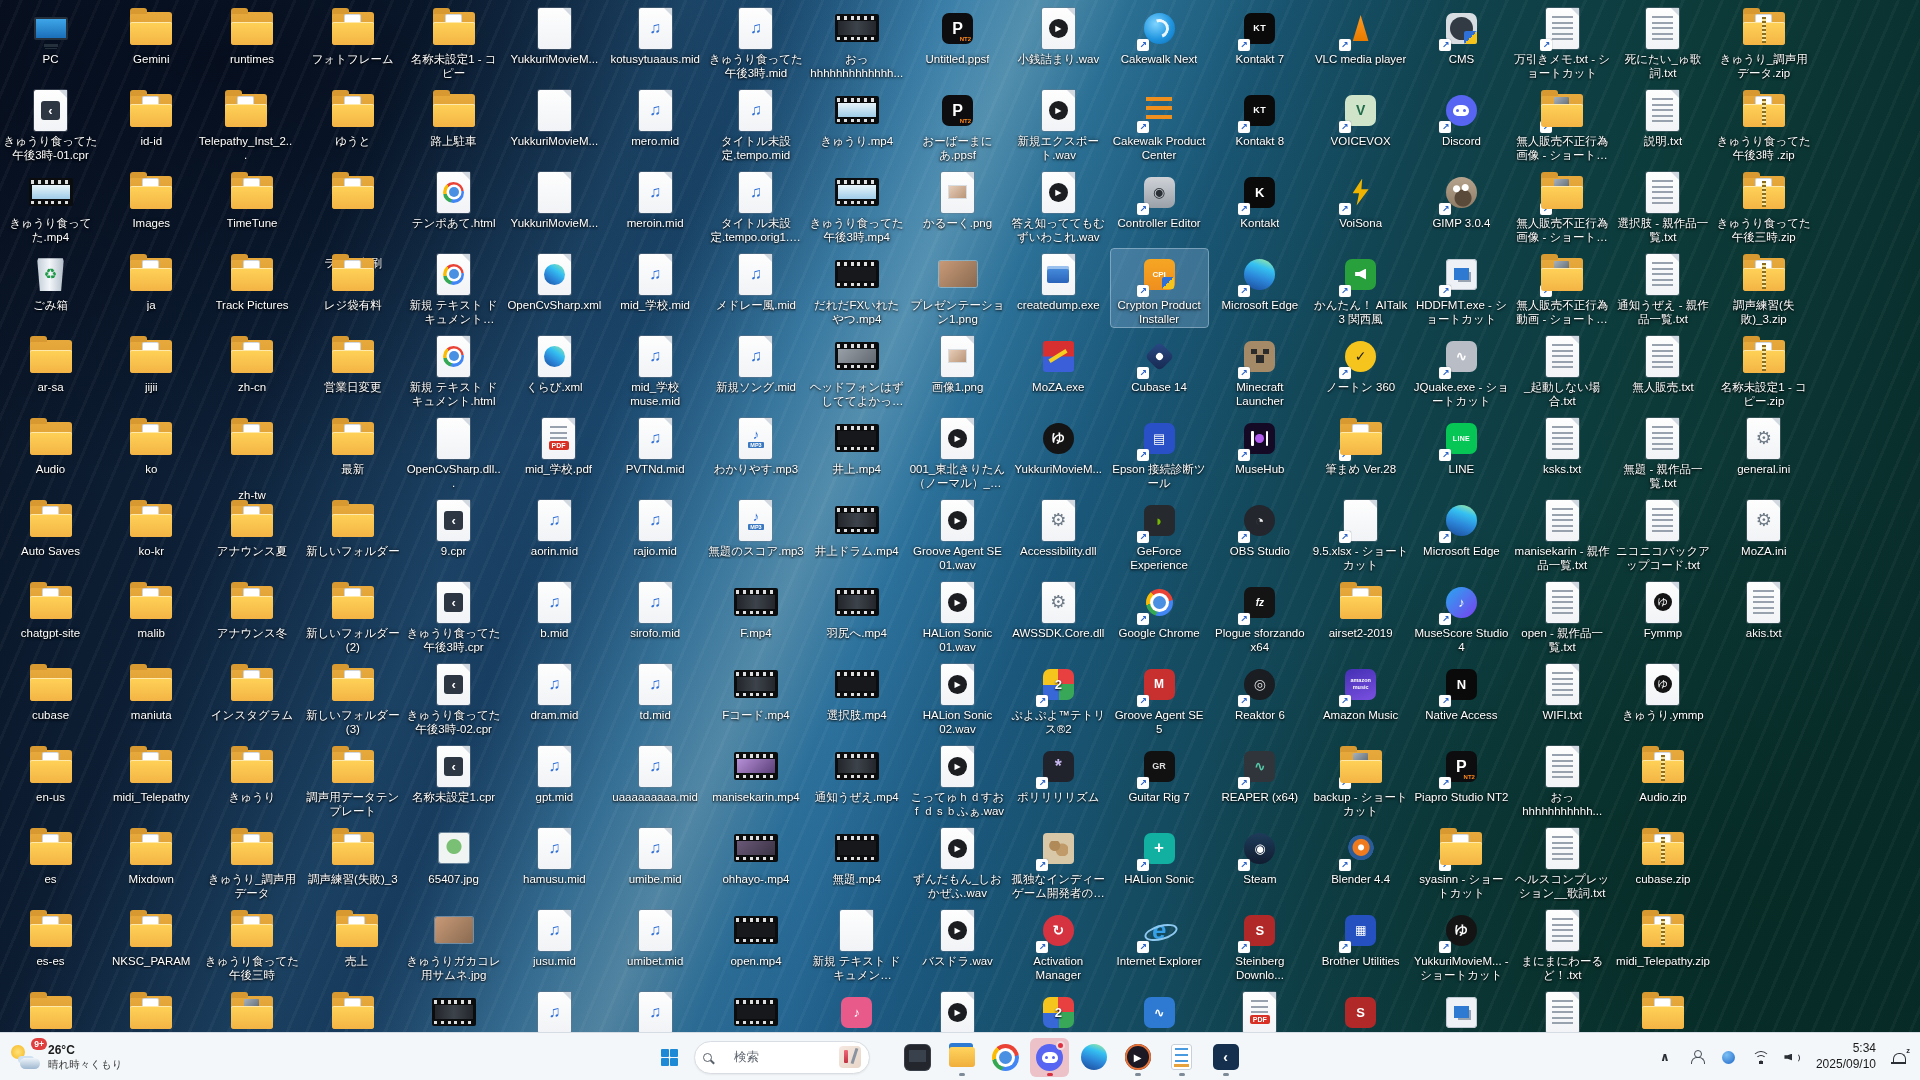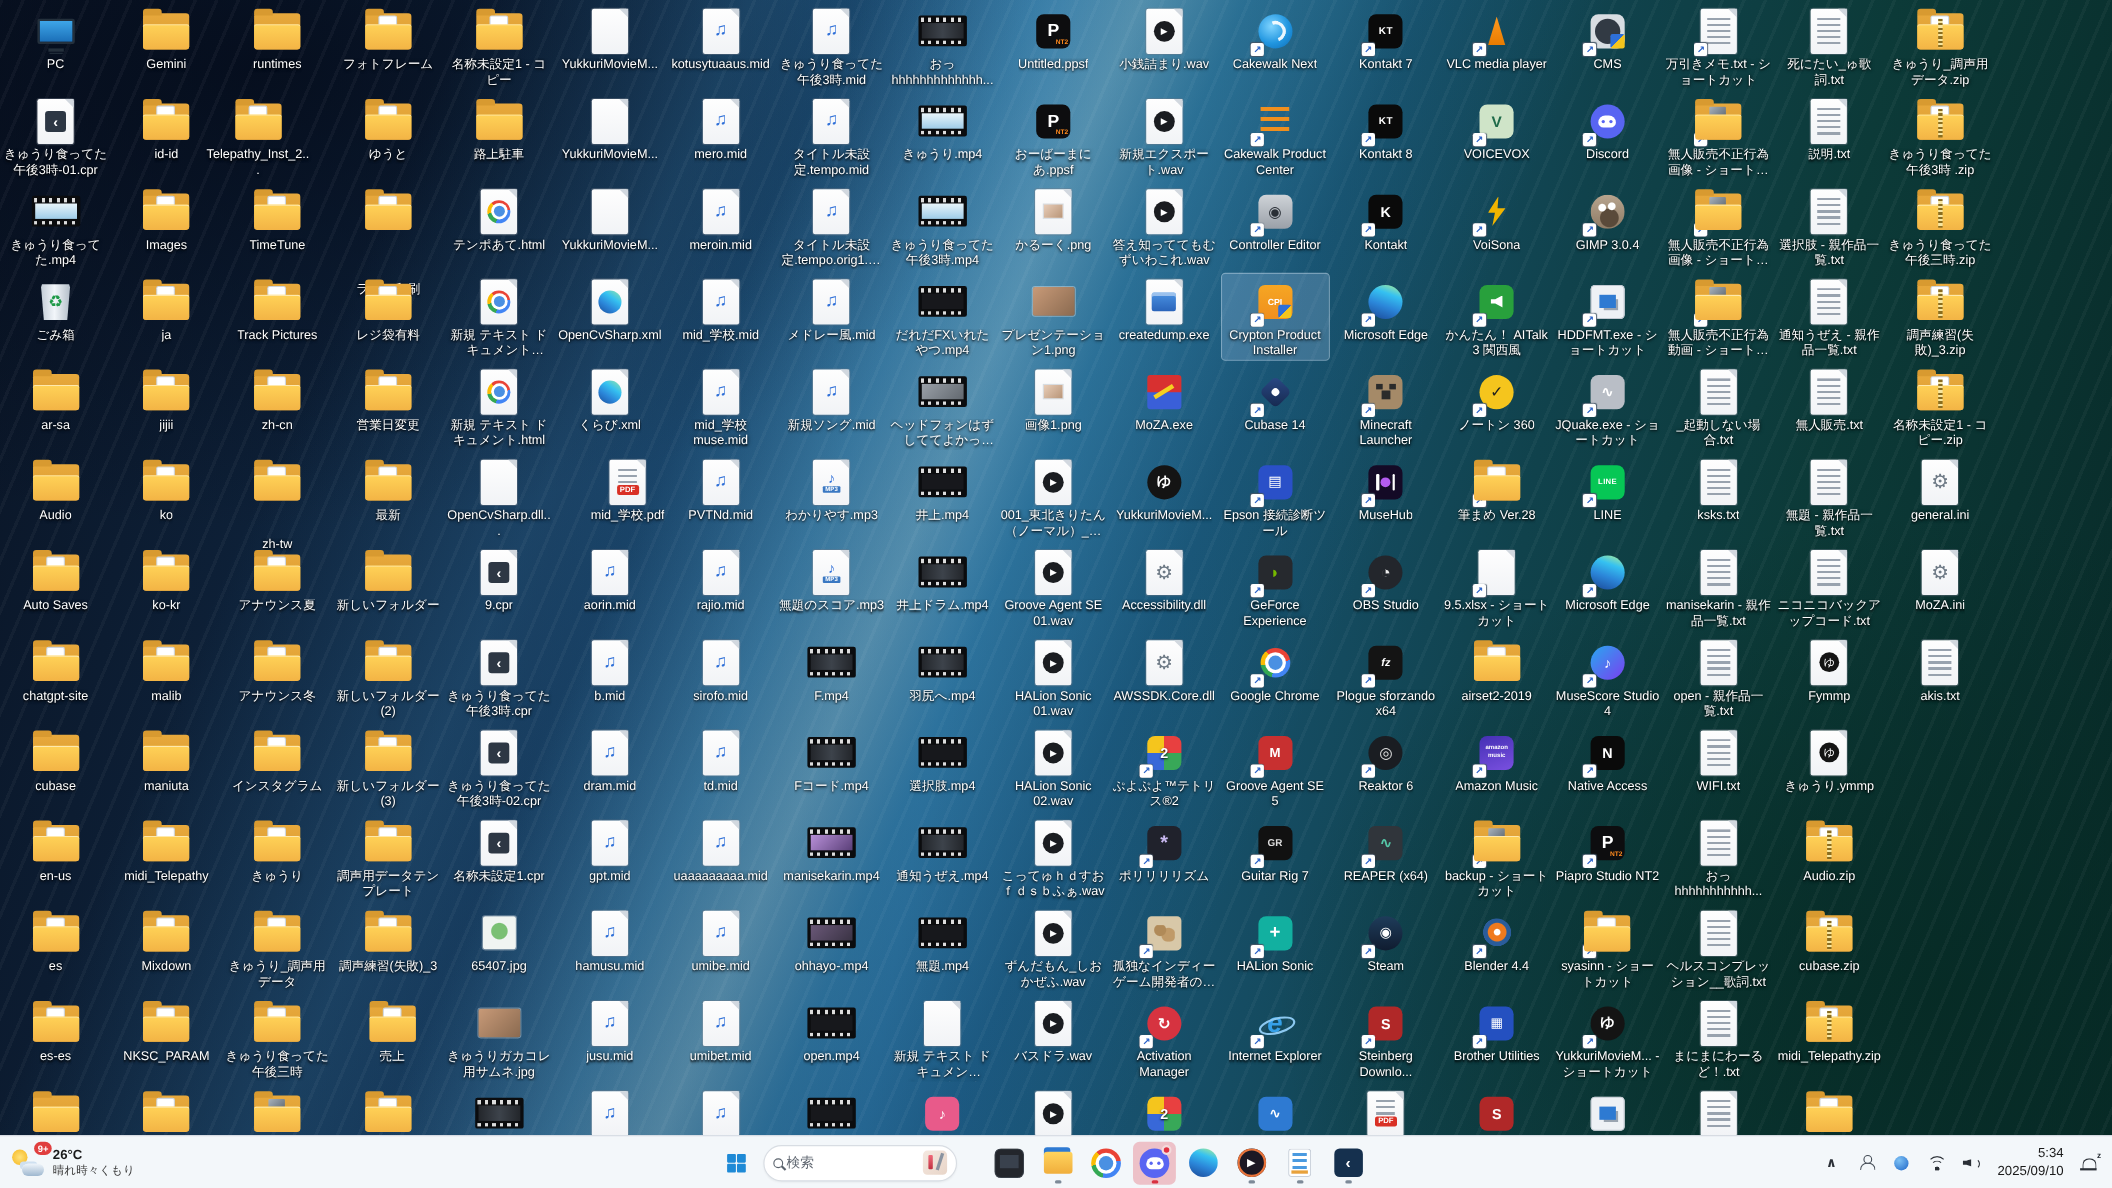--- a/index.html
+++ b/index.html
@@ -202,21 +202,21 @@
       background:linear-gradient(#eef4fa,#9fb8d0);box-shadow:-4px -4px 0 -2px #cfe0f0}
   .wbadge{position:absolute;top:-4px;right:-7px;background:#e03e3e;color:#fff;font-size:8.5px;
       padding:1px 3px;border-radius:7px;font-weight:bold;z-index:2}
   .wt1{font-size:12px;font-weight:bold;color:#1a1a1a;line-height:1.25}
   .wt2{font-size:10.5px;color:#3a3a3a;line-height:1.25}
   .center{position:absolute;left:650px;top:0;height:48px;display:flex;align-items:center;gap:6px}
   .startb{width:38px;height:38px;border-radius:6px;display:flex;align-items:center;justify-content:center}
   .winlogo{width:17px;height:17px;display:grid;grid-template-columns:8px 8px;grid-template-rows:8px 8px;gap:1px}
   .winlogo i{background:#1e8ad6;border-radius:1px}
   .search{width:176px;height:33px;background:#fff;border:1px solid #d8dde3;border-radius:17px;
-      display:flex;align-items:center;padding:0 8px;gap:3px;box-shadow:0 1px 2px rgba(0,0,0,.06)}
+      display:flex;align-items:center;padding:0 8px;gap:22px;box-shadow:0 1px 2px rgba(0,0,0,.06)}
   .mag{width:9px;height:9px;border:1.7px solid #5a626c;border-radius:50%;position:relative;flex:none}
   .mag::after{content:"";position:absolute;width:5px;height:1.7px;background:#5a626c;transform:rotate(45deg);
       right:-4px;bottom:-2px}
   .sph{font-size:12.5px;color:#5f6670;flex:1}
   .deco{width:22px;height:22px;border-radius:4px;background:linear-gradient(135deg,#f5e8e0,#e8d5c8);
       position:relative;overflow:hidden;flex:none}
   .deco::before{content:"";position:absolute;left:5px;top:4px;width:4px;height:13px;border-radius:1px;
       background:linear-gradient(#f06a7a,#c03040)}
   .deco::after{content:"";position:absolute;right:5px;top:2px;width:3px;height:16px;background:#8a93a0;
       transform:rotate(18deg)}
@@ -417,21 +417,21 @@
         <div class="lb">きゅうり食ってた午後3時-01.cpr</div>
       </div>
       <div class="di" style="left: 102.78px; top: 85px;">
         <div class="ic">
           <span class="fb">
             <i class="fin doc"></i>
           </span>
         </div>
         <div class="lb">id-id</div>
       </div>
-      <div class="di" style="left: 186px; top: 85px;">
+      <div class="di" style="left: 197px; top: 85px;">
         <div class="ic">
           <span class="fb">
             <i class="fin doc"></i>
           </span>
         </div>
         <div class="lb">Telepathy_Inst_2...</div>
       </div>
       <div class="di" style="left: 304.34px; top: 85px;">
         <div class="ic">
           <span class="fb">
@@ -998,21 +998,21 @@
           </span>
         </div>
         <div class="lb">最新</div>
       </div>
       <div class="di" style="left: 405.12px; top: 413px; justify-content: flex-end;">
         <div class="ic">
           <span class="fdocw"></span>
         </div>
         <div class="lb">OpenCvSharp.dll...</div>
       </div>
-      <div class="di" style="left: 522px; top: 413px;">
+      <div class="di" style="left: 510px; top: 413px;">
         <div class="ic">
           <span class="fdocw col">
             <i class="lines sm"></i>
             <i class="pdft">PDF</i>
           </span>
         </div>
         <div class="lb">mid_学校.pdf</div>
       </div>
       <div class="di" style="left: 606.68px; top: 413px;">
         <div class="ic">

